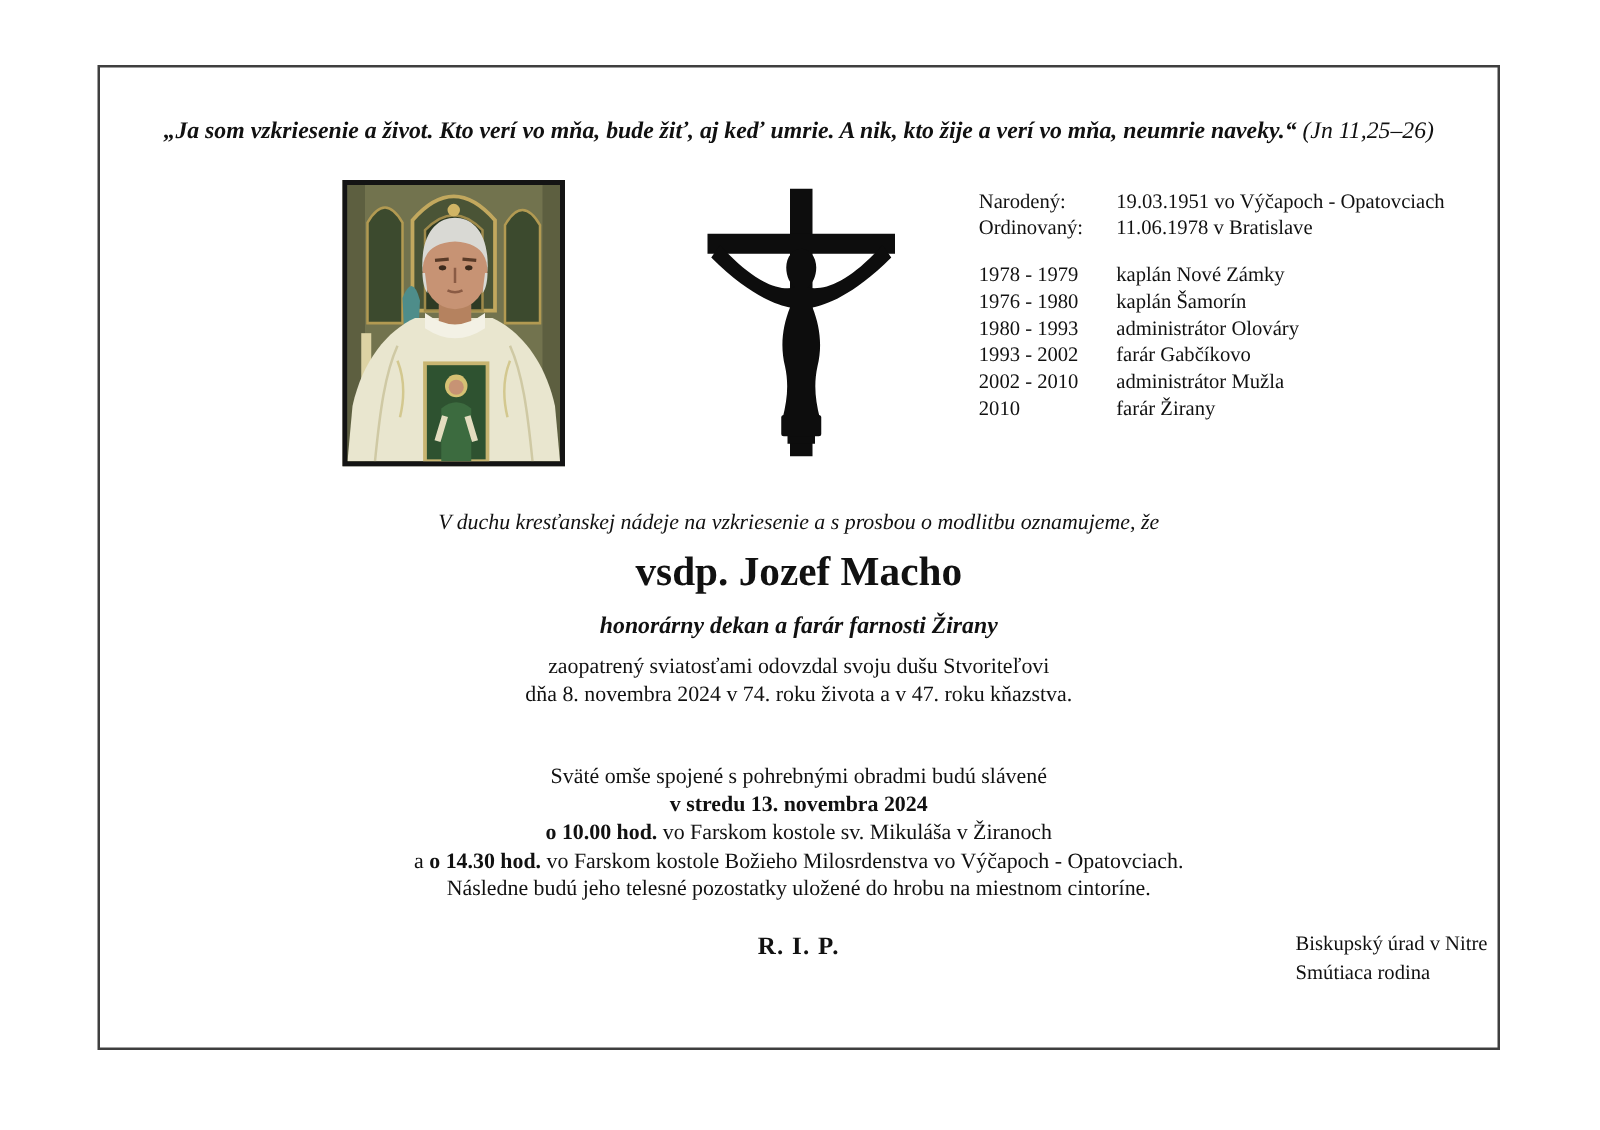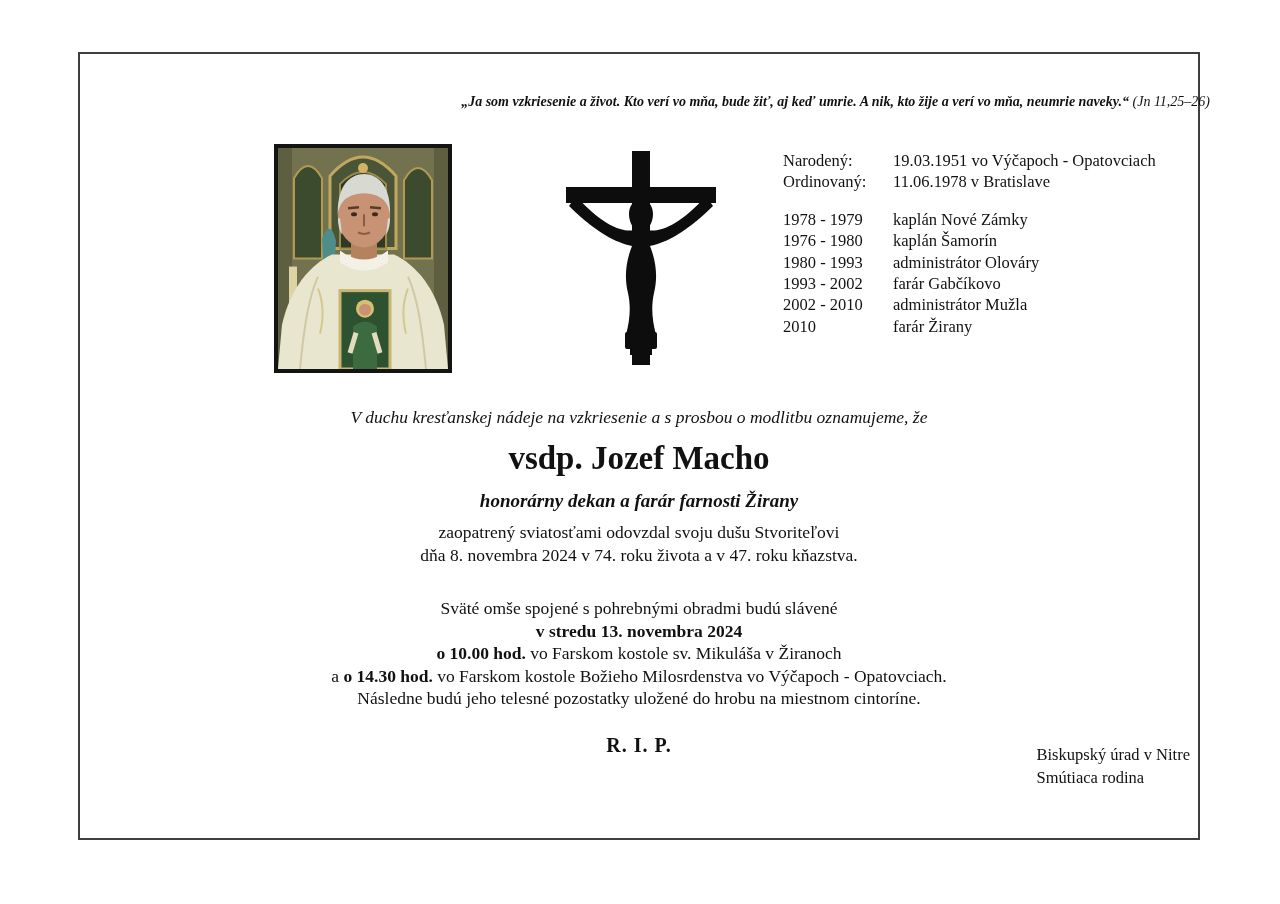--- a/index.html
+++ b/index.html
@@ -14,23 +14,23 @@
   .page {
     position: absolute;
     left: 78px; top: 52px;
     width: 1118px; height: 784px;
     border: 2px solid #3f3f3f;
     background: #ffffff;
   }
   
   .quote {
     position: absolute;
-    top: 40px; left: 12px; width: 100%;
-    text-align: right;
-    font-size: 14px;
+    top: 40px; left: 0; width: 100%;
+    text-align: center;
+    font-size: 19px;
     font-style: italic;
     white-space: nowrap;
   }
   .quote .qtext { font-weight: bold; }
   .quote .qref { font-weight: normal; }
 
   
   .photo {
     position: absolute;
     left: 194px; top: 90px;
@@ -75,21 +75,21 @@
     line-height: 38px;
     margin: 0 0 12px 0 !important;
   }
   .subtitle {
     font-size: 19px;
     font-weight: bold;
     font-style: italic;
     line-height: 24px;
     margin: 0 0 8px 0 !important;
   }
-  .funeral { margin-top: 30px; line-height: 22.5px; }
+  .funeral { margin-top: 42px; line-height: 22.5px; }
   .b { font-weight: bold; }
   .rip {
     margin-top: 24px !important;
     font-size: 20px;
     font-weight: bold;
     letter-spacing: 1px;
   }
 
   
   .signatures {

